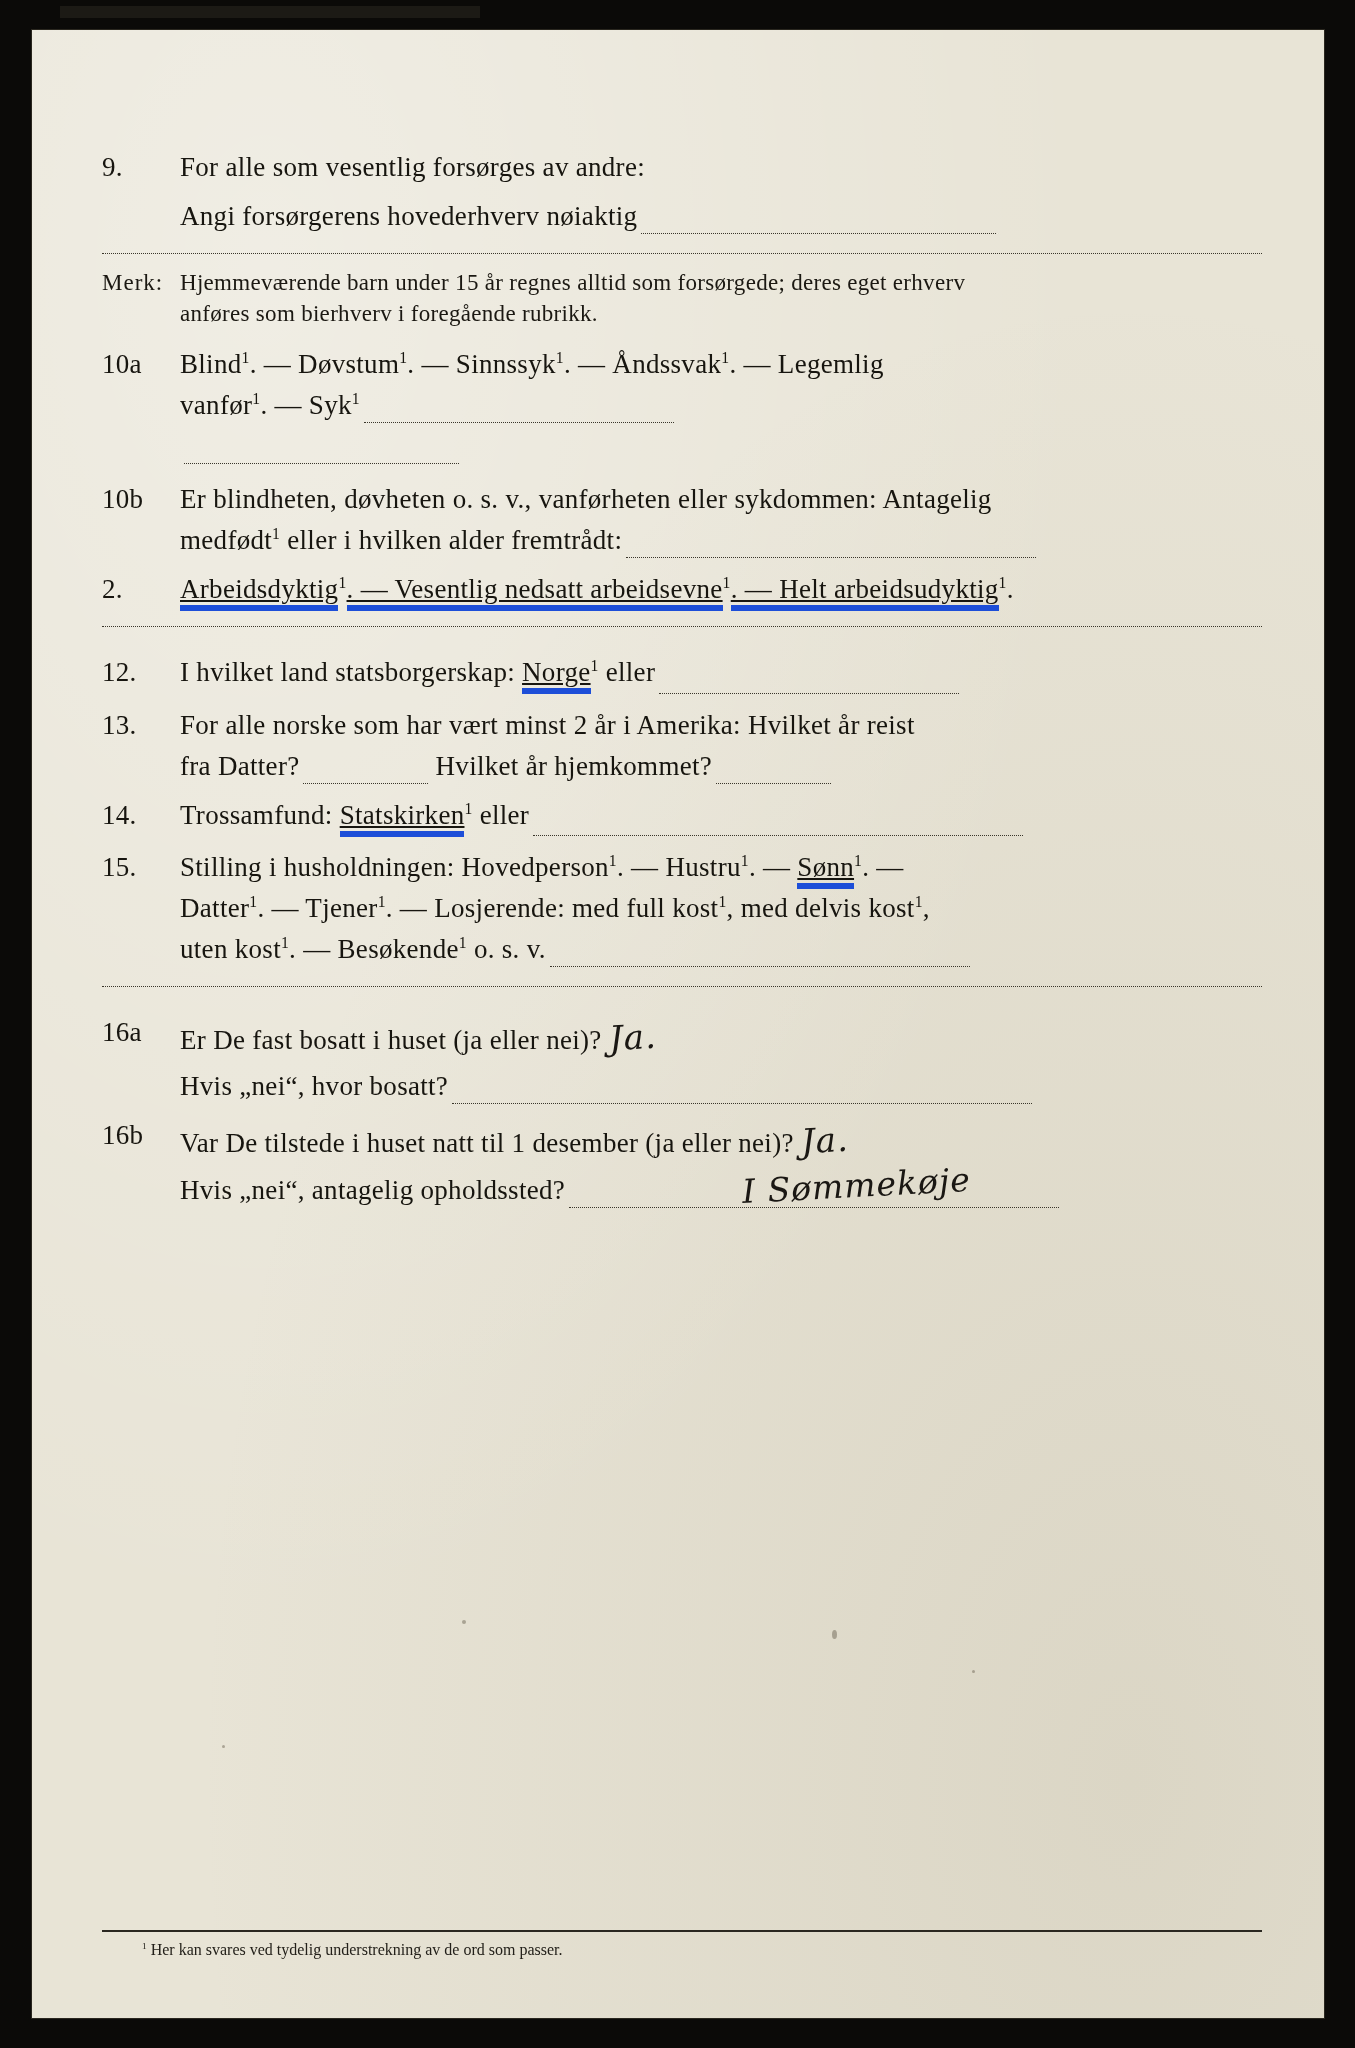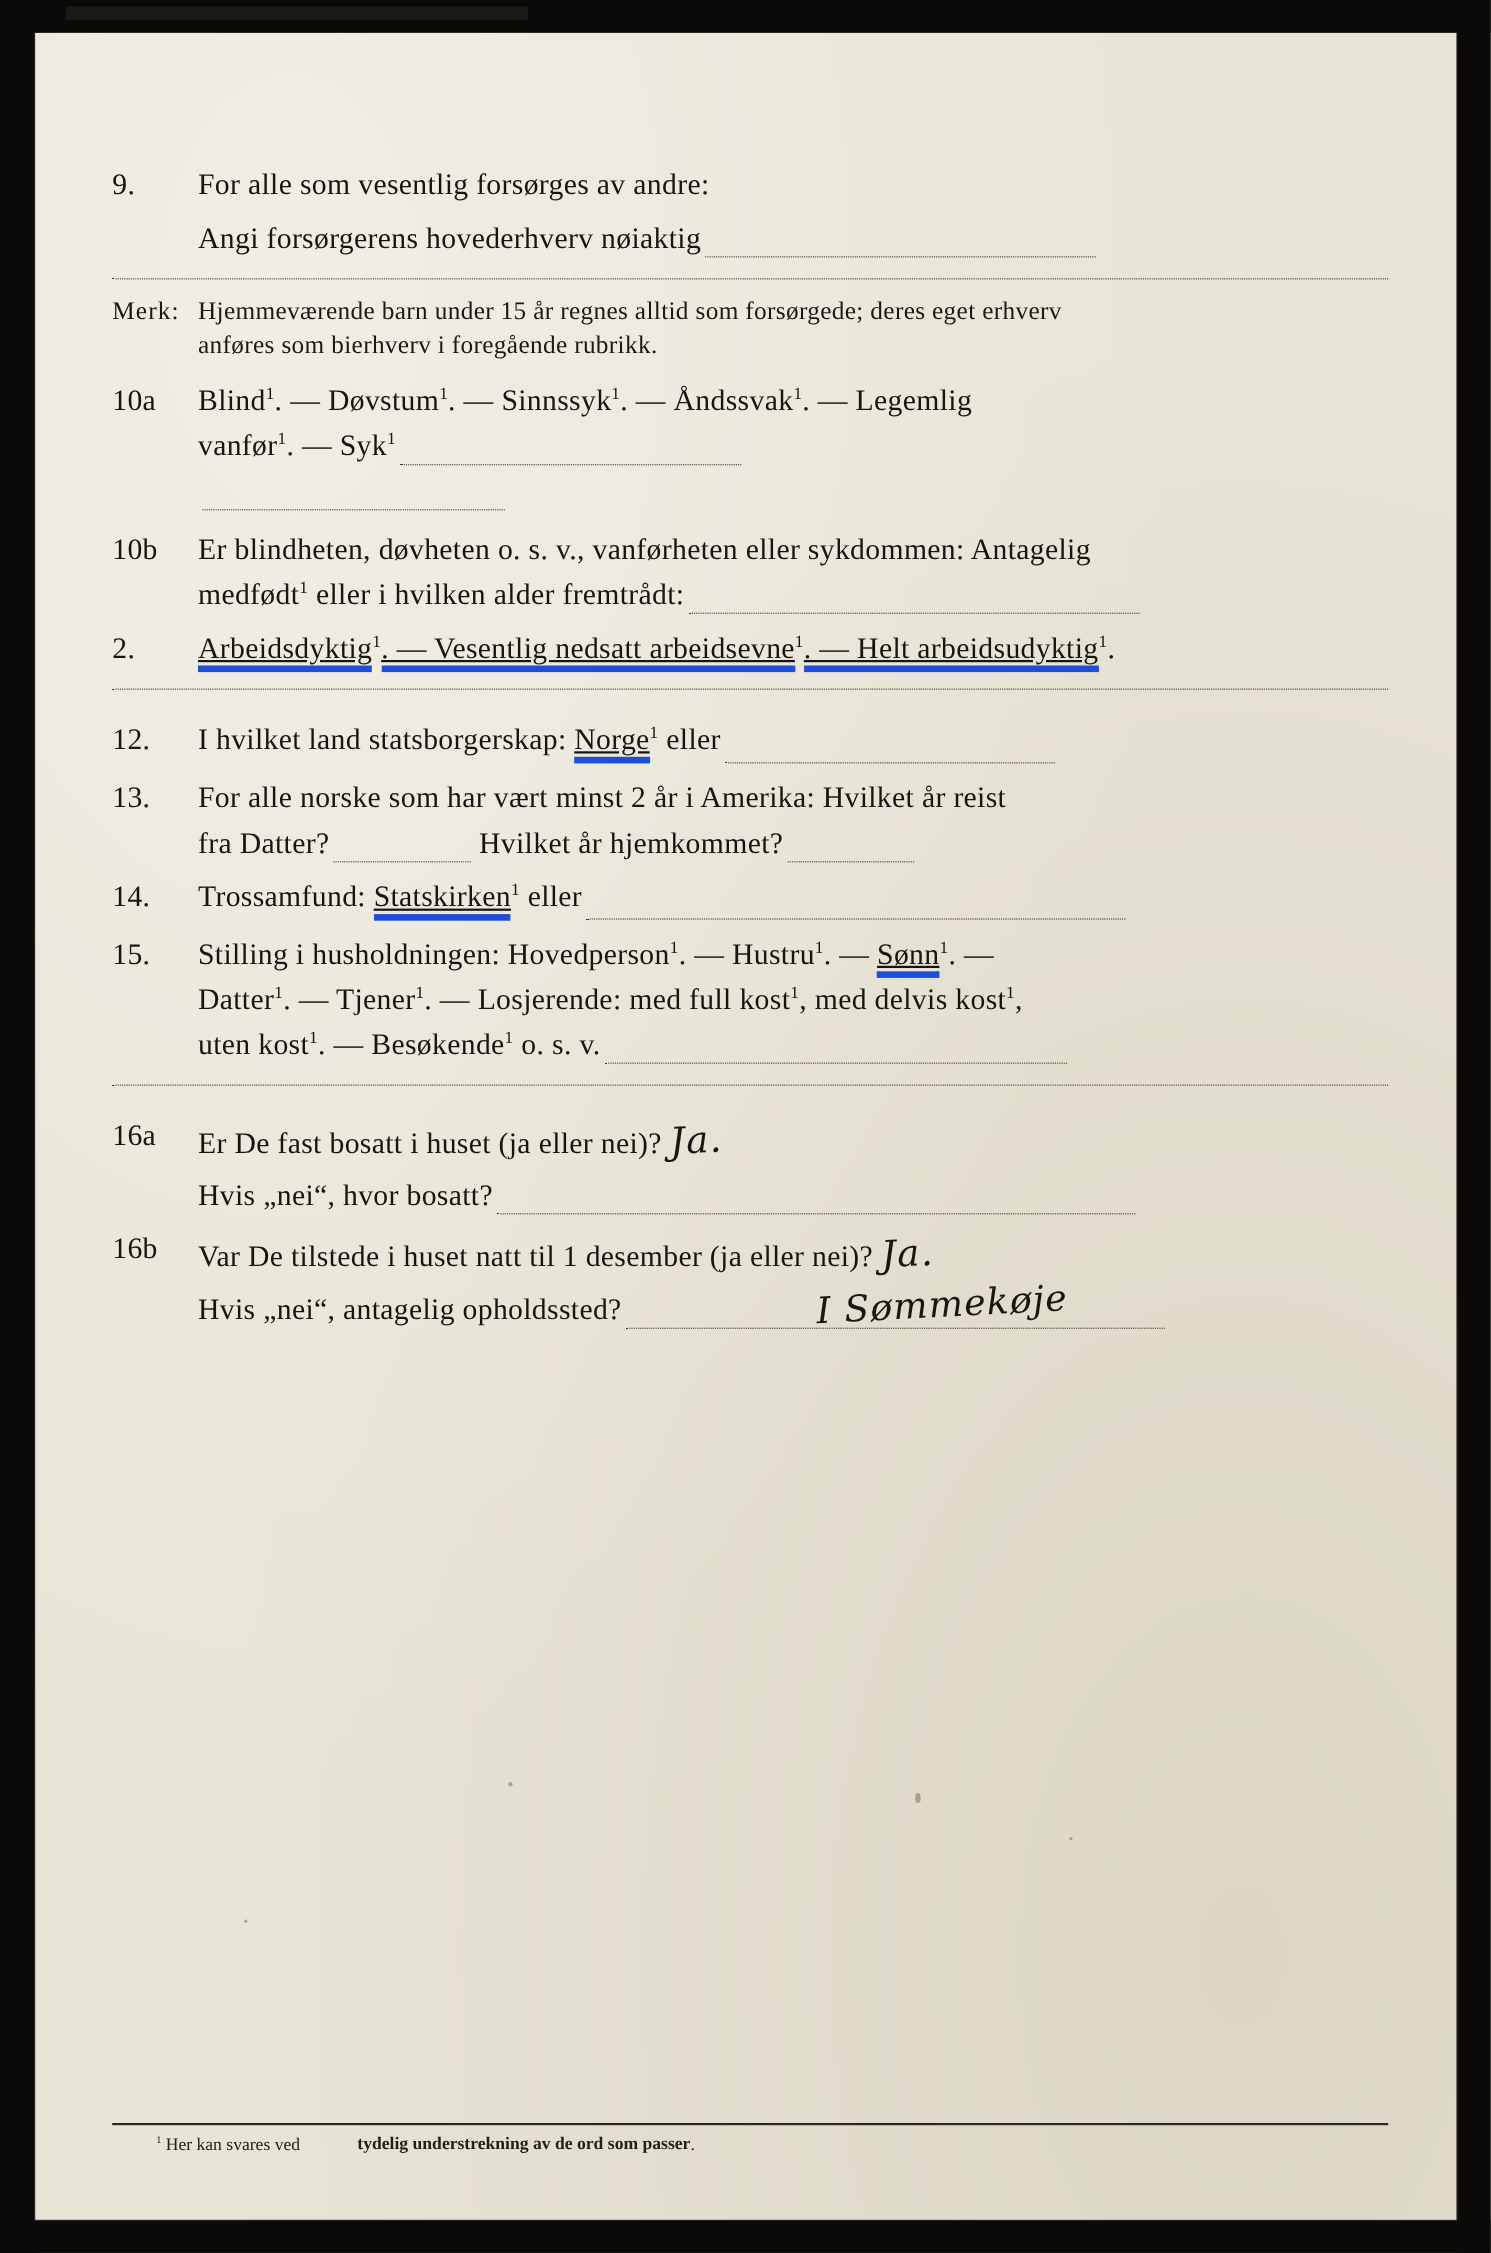--- a/index.html
+++ b/index.html
@@ -101,21 +101,21 @@
     font-size:16px;
     font-family:"Liberation Serif", serif;
     color:#23201a;
   }
   .footnote .bar{
     border-top:2px solid #2a2720;
     width:100%;
     margin-bottom:9px;
   }
   .footnote .ftxt{padding-left:40px;}
-  .footnote b{font-weight:bold;margin-left:48px;}
+  .footnote b{font-weight:normal;}
   .specks{position:absolute;inset:0;pointer-events:none;}
   .speck{position:absolute;background:#6d6655;border-radius:50%;opacity:0.5;}
   
   .edge-top{position:absolute;left:0;top:0;width:1355px;height:30px;background:#0b0a08;}
   .edge-left{position:absolute;left:0;top:0;width:32px;height:2048px;background:#0b0a08;}
   .edge-right{position:absolute;left:1324px;top:0;width:31px;height:2048px;background:#0b0a08;}
   .edge-bottom{position:absolute;left:0;top:2018px;width:1355px;height:30px;background:#0b0a08;}
   .noise-top{position:absolute;left:60px;top:6px;width:420px;height:12px;background:#24211b;opacity:.7;}
 </style>
 </head>

